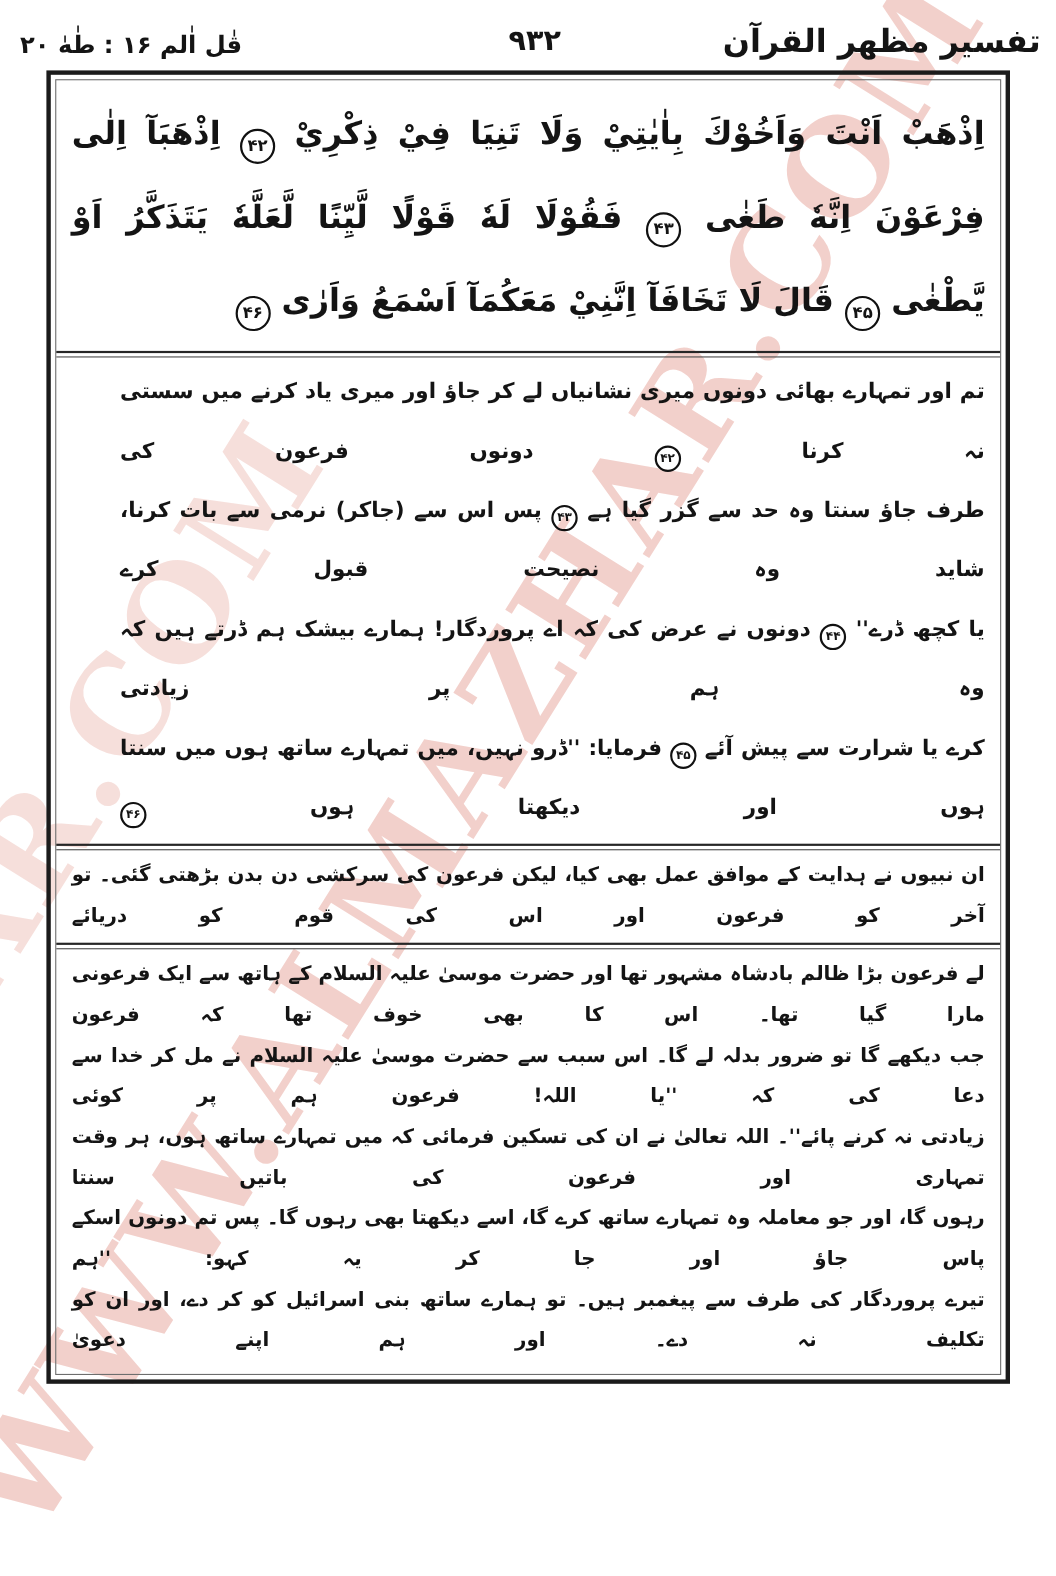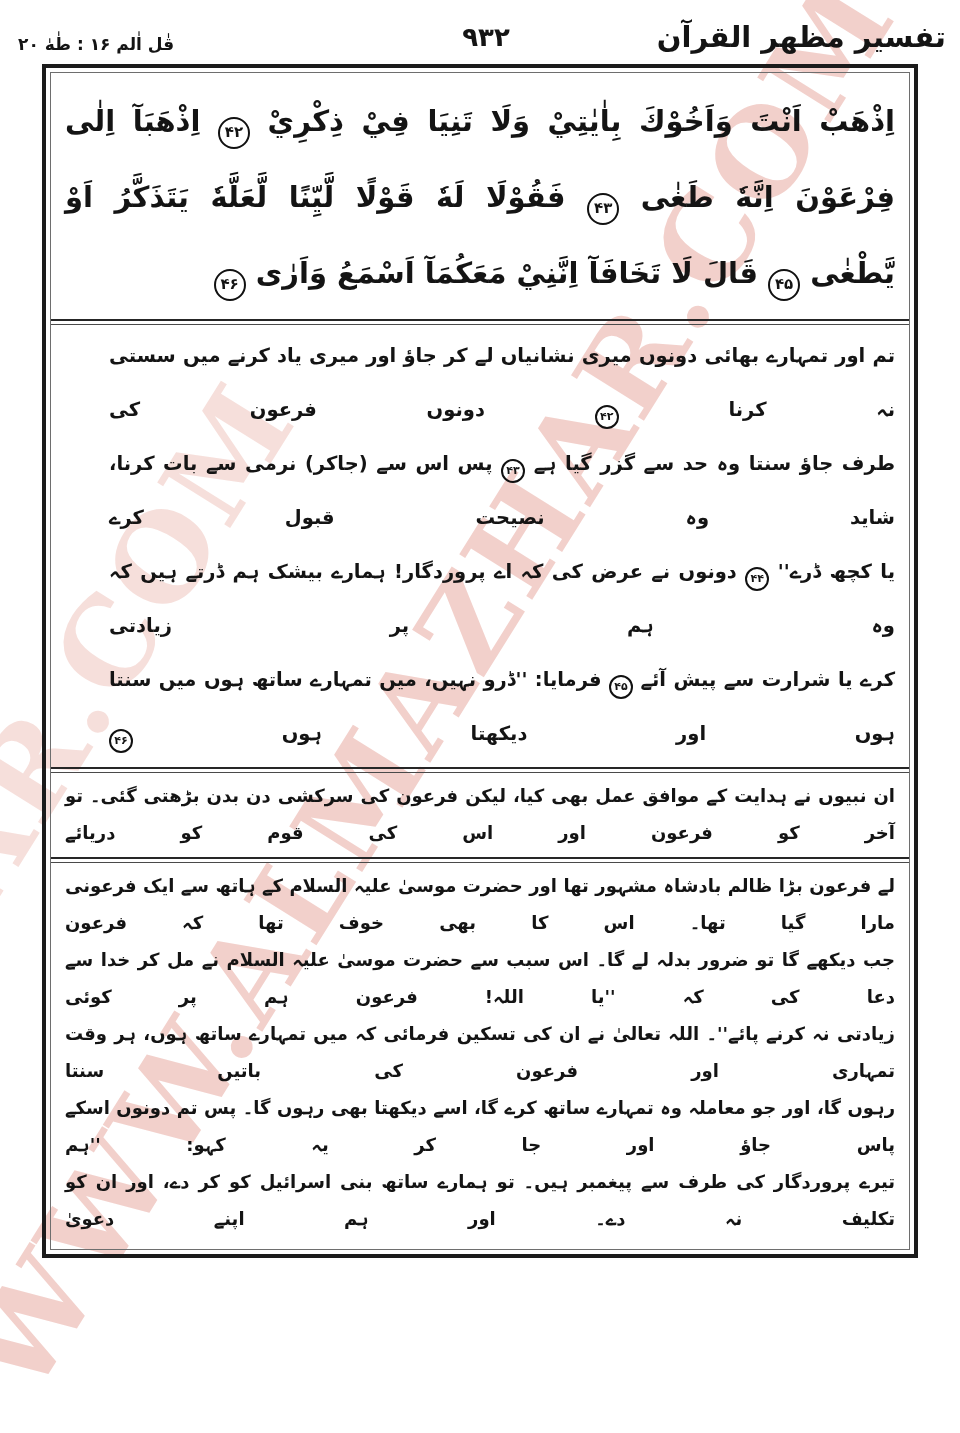--- a/index.html
+++ b/index.html
@@ -30,21 +30,21 @@
   .wm2 { top:1090px; left:-170px; transform:translate(-50%,-50%) rotate(-58deg); color:rgba(214,110,92,0.22); }
   
   .hdr {
     position:relative; z-index:2;
     display:flex; justify-content:space-between; align-items:flex-end;
     padding:20px 14px 6px 14px;
     direction:rtl;
   }
   .hdr-title { font-size:29px; font-weight:bold; }
   .hdr-num   { font-size:26px; font-weight:bold; position:absolute; right:0; left:12px; text-align:center; bottom:8px; }
-  .hdr-ref   { font-size:17px; font-weight:bold; padding-left:4px; }
+  .hdr-ref   { font-size:22px; font-weight:bold; padding-left:4px; }
   
   #frame {
     position:relative; z-index:1;
     margin:4px 42px 0 42px;
     border:4px solid #1b1b1b;
     background:transparent;
   }
   #frame-inner {
     border:1px solid #6e6e6e;
     margin:4px;

